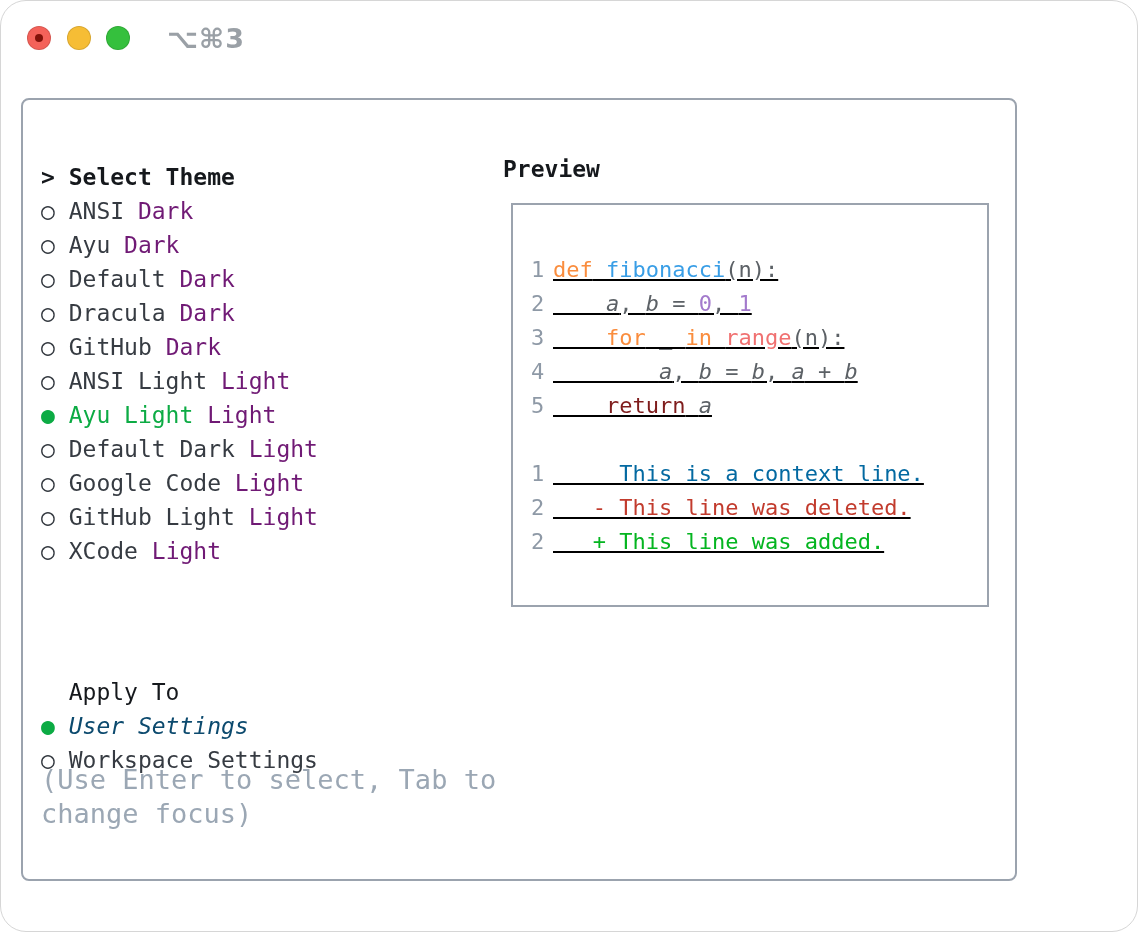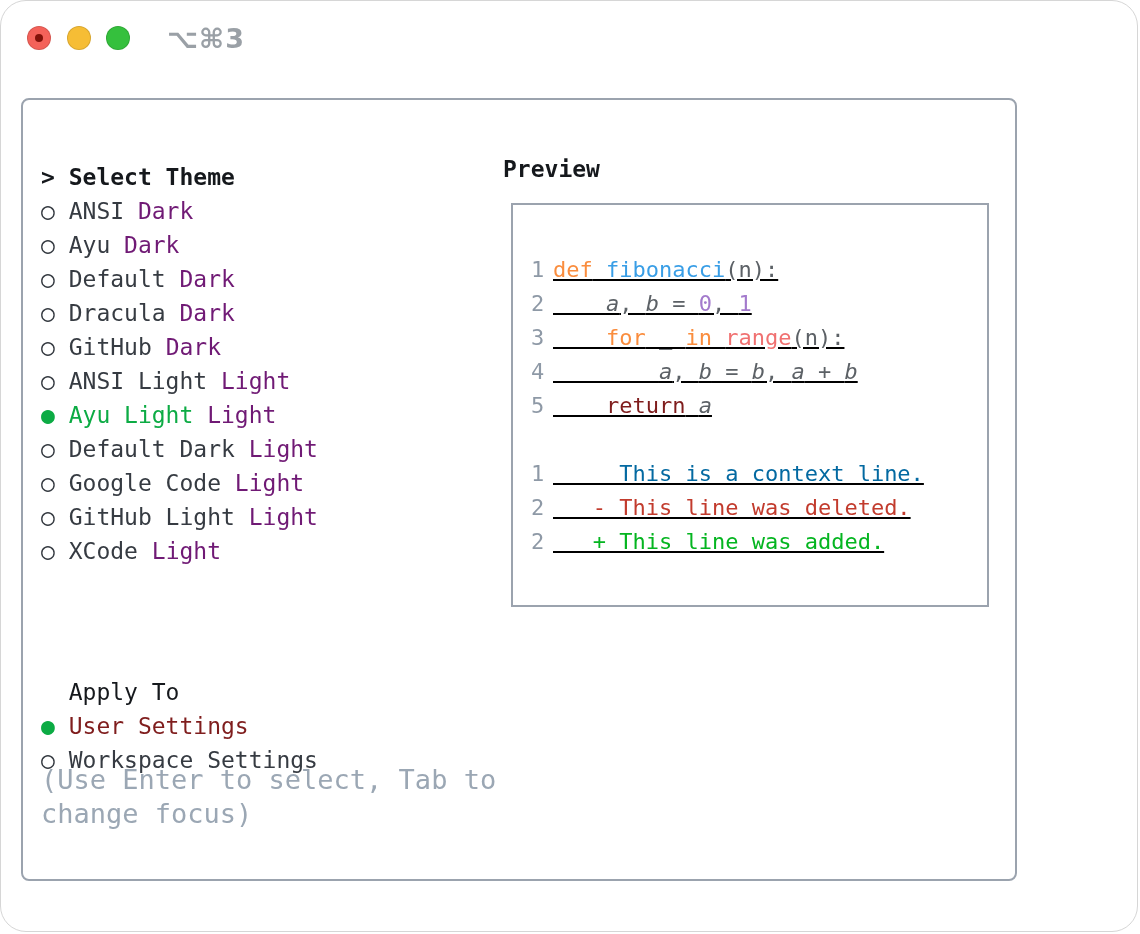--- a/index.html
+++ b/index.html
@@ -168,21 +168,21 @@
         <div class="row"><span class="marker" style="color: rgb(12, 171, 68);">●</span><span class="theme-name" style="color: rgb(12, 171, 68);">Ayu Light</span><span class="theme-variant"> Light</span></div>
         <div class="row"><span class="marker" style="color: rgb(54, 59, 66);">○</span><span class="theme-name">Default Dark</span><span class="theme-variant"> Light</span></div>
         <div class="row"><span class="marker" style="color: rgb(54, 59, 66);">○</span><span class="theme-name">Google Code</span><span class="theme-variant"> Light</span></div>
         <div class="row"><span class="marker" style="color: rgb(54, 59, 66);">○</span><span class="theme-name">GitHub Light</span><span class="theme-variant"> Light</span></div>
         <div class="row"><span class="marker" style="color: rgb(54, 59, 66);">○</span><span class="theme-name">XCode</span><span class="theme-variant"> Light</span></div>
       </div>
 
     <div id="apply-section">
       <div class="row" id="apply-label-row"><span class="marker"></span><span id="apply-label">Apply To</span></div>
 
-    <div class="row"><span class="marker" style="color: rgb(12, 171, 68);">●</span><span class="option-name" style="color: #7f1d1d;">User Settings</span></div>
+    <div class="row"><span class="marker" style="color: rgb(12, 171, 68);">●</span><span class="option-name" style="color: #0c4a6e; font-style: italic;">User Settings</span></div>
         <div class="row"><span class="marker" style="color: rgb(54, 59, 66);">○</span><span class="option-name">Workspace Settings</span></div>
       </div>
 
     <div id="hint">
       <div class="row">(Use Enter to select, Tab to</div>
       <div class="row">change focus)</div>
     </div>
 
     <div id="preview-label">Preview</div>
 

